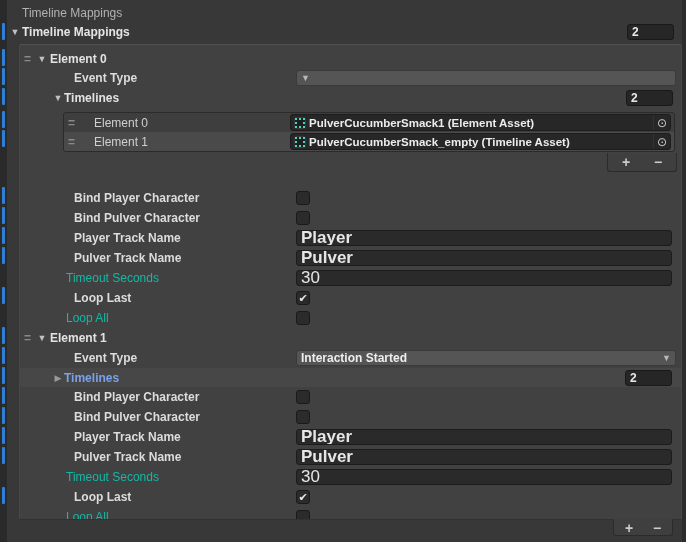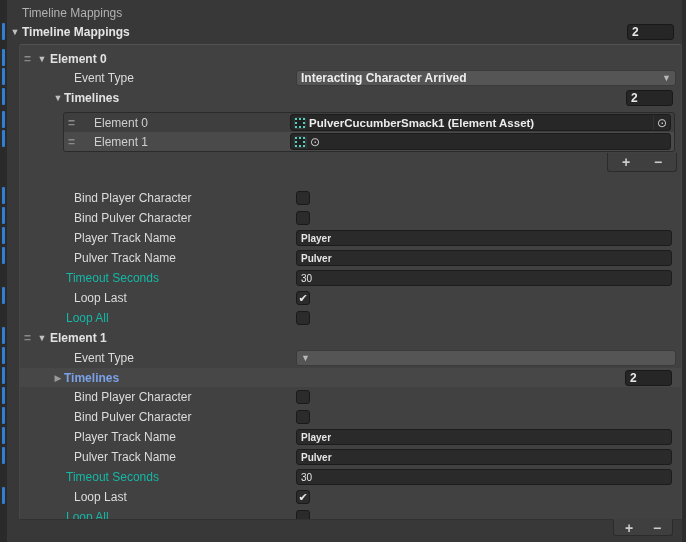--- a/index.html
+++ b/index.html
@@ -37,38 +37,38 @@
   }
   .row { position:relative; height:20px; display:flex; align-items:center; }
   .row.h18 { height:18px; }
   .row.h19 { height:19px; }
   .elem-header { padding-left:4px; }
   .drag-handle { color:#8a8a8a; font-weight:bold; width:12px; letter-spacing:-1px; }
   .fold-open { color:#c0c0c0; font-size:9px; width:12px; text-align:center; }
   .fold-closed { color:#9a9a9a; font-size:9px; width:12px; text-align:center; }
   .elem-title { font-weight:bold; color:#e2e2e2; margin-left:2px; }
   .prop-label { position:absolute; left:46px; }
-  .lbl-bold { font-weight:normal; color:#dcdcdc;padding-left:8px; }
+  .lbl-bold { font-weight:bold; color:#dcdcdc;padding-left:8px; }
   .lbl-dim  { color:#14b8a6; }
   .tl-header { padding-left:32px; }
   .tl-header .hdr-lbl { font-weight:bold; color:#e2e2e2; }
   .size-inline { left:606px; top:2px; width:47px; }
 
   
   .dropdown {
     position:absolute; left:276px; right:5px; top:2px; height:16px;
     background:#555555; border:1px solid #3a3a3a; border-radius:3px;
     display:flex; align-items:center; padding:0 4px; cursor:default;
   }
   .dropdown .dd-text { font-weight:bold; color:#eeeeee; flex:1; white-space:nowrap; overflow:hidden; }
   .dropdown .dd-arrow { color:#b8b8b8; font-size:9px; }
   .text-input {
     position:absolute; left:276px; right:9px; top:2px; height:16px;
     background:#2a2a2a; border:1px solid #1c1c1c; border-radius:3px;
-    color:#e6e6e6; font-family:"Liberation Sans","DejaVu Sans",sans-serif; font-size:10px;
+    color:#e6e6e6; font-family:"Liberation Sans","DejaVu Sans",sans-serif; font-size:17px;
     padding:0 4px; outline:none;
   }
   .text-input.bold { font-weight:bold; }
   .checkbox {
     position:absolute; left:276px; top:3px; width:14px; height:14px;
     background:#2b2b2b; border:1px solid #1a1a1a; border-radius:3px;
     display:flex; align-items:center; justify-content:center;
     color:#e8e8e8; font-size:11px; font-weight:bold;
   }
 
@@ -134,21 +134,20 @@
 
   <div class="row h18 elem-header">
     <span class="drag-handle">=</span>
     <span class="fold-open">▼</span>
     <span class="elem-title">Element 0</span>
   </div>
 
   <div class="row">
     <span class="prop-label lbl-bold">Event Type</span>
     <div class="dropdown">
-      <span class="dd-text">Interacting Character Arrived</span>
       <span class="dd-arrow">▼</span>
     </div>
   </div>
 
   <div class="row tl-header">
     <span class="fold-open">▼</span>
     <span class="hdr-lbl">Timelines</span>
     <span class="size-field size-inline">2</span>
   </div>
 
@@ -184,20 +183,21 @@
             <rect x="1" y="1" width="2" height="2"></rect>
               <rect x="9" y="1" width="2" height="2"></rect>
             <rect x="1" y="9" width="2" height="2"></rect>
               <rect x="9" y="9" width="2" height="2"></rect>
             <rect x="5" y="1" width="2" height="2"></rect>
               <rect x="5" y="9" width="2" height="2"></rect>
             <rect x="1" y="5" width="2" height="2"></rect>
               <rect x="9" y="5" width="2" height="2"></rect>
           </g>
         </svg>
+        <span class="obj-text">PulverCucumberSmack_empty (Timeline Asset)</span>
         <span class="obj-picker">⊙</span>
       </div>
     </div>
   </div>
   <div class="list-footer">
     <span class="ft-btn">+</span>
     <span class="ft-btn">−</span>
   </div>
 
   <div class="spacer16"></div>
@@ -235,20 +235,21 @@
 
   <div class="row elem-header">
     <span class="drag-handle">=</span>
     <span class="fold-open">▼</span>
     <span class="elem-title">Element 1</span>
   </div>
 
   <div class="row">
     <span class="prop-label lbl-bold">Event Type</span>
     <div class="dropdown">
+      <span class="dd-text">Interaction Started</span>
       <span class="dd-arrow">▼</span>
     </div>
   </div>
 
   <div class="row h19 selected-row">
     <span class="fold-closed">▶</span>
     <span class="hdr-lbl" style="color:#7ba1e8">Timelines</span>
     <span class="size-field size-inline">2</span>
   </div>
 

